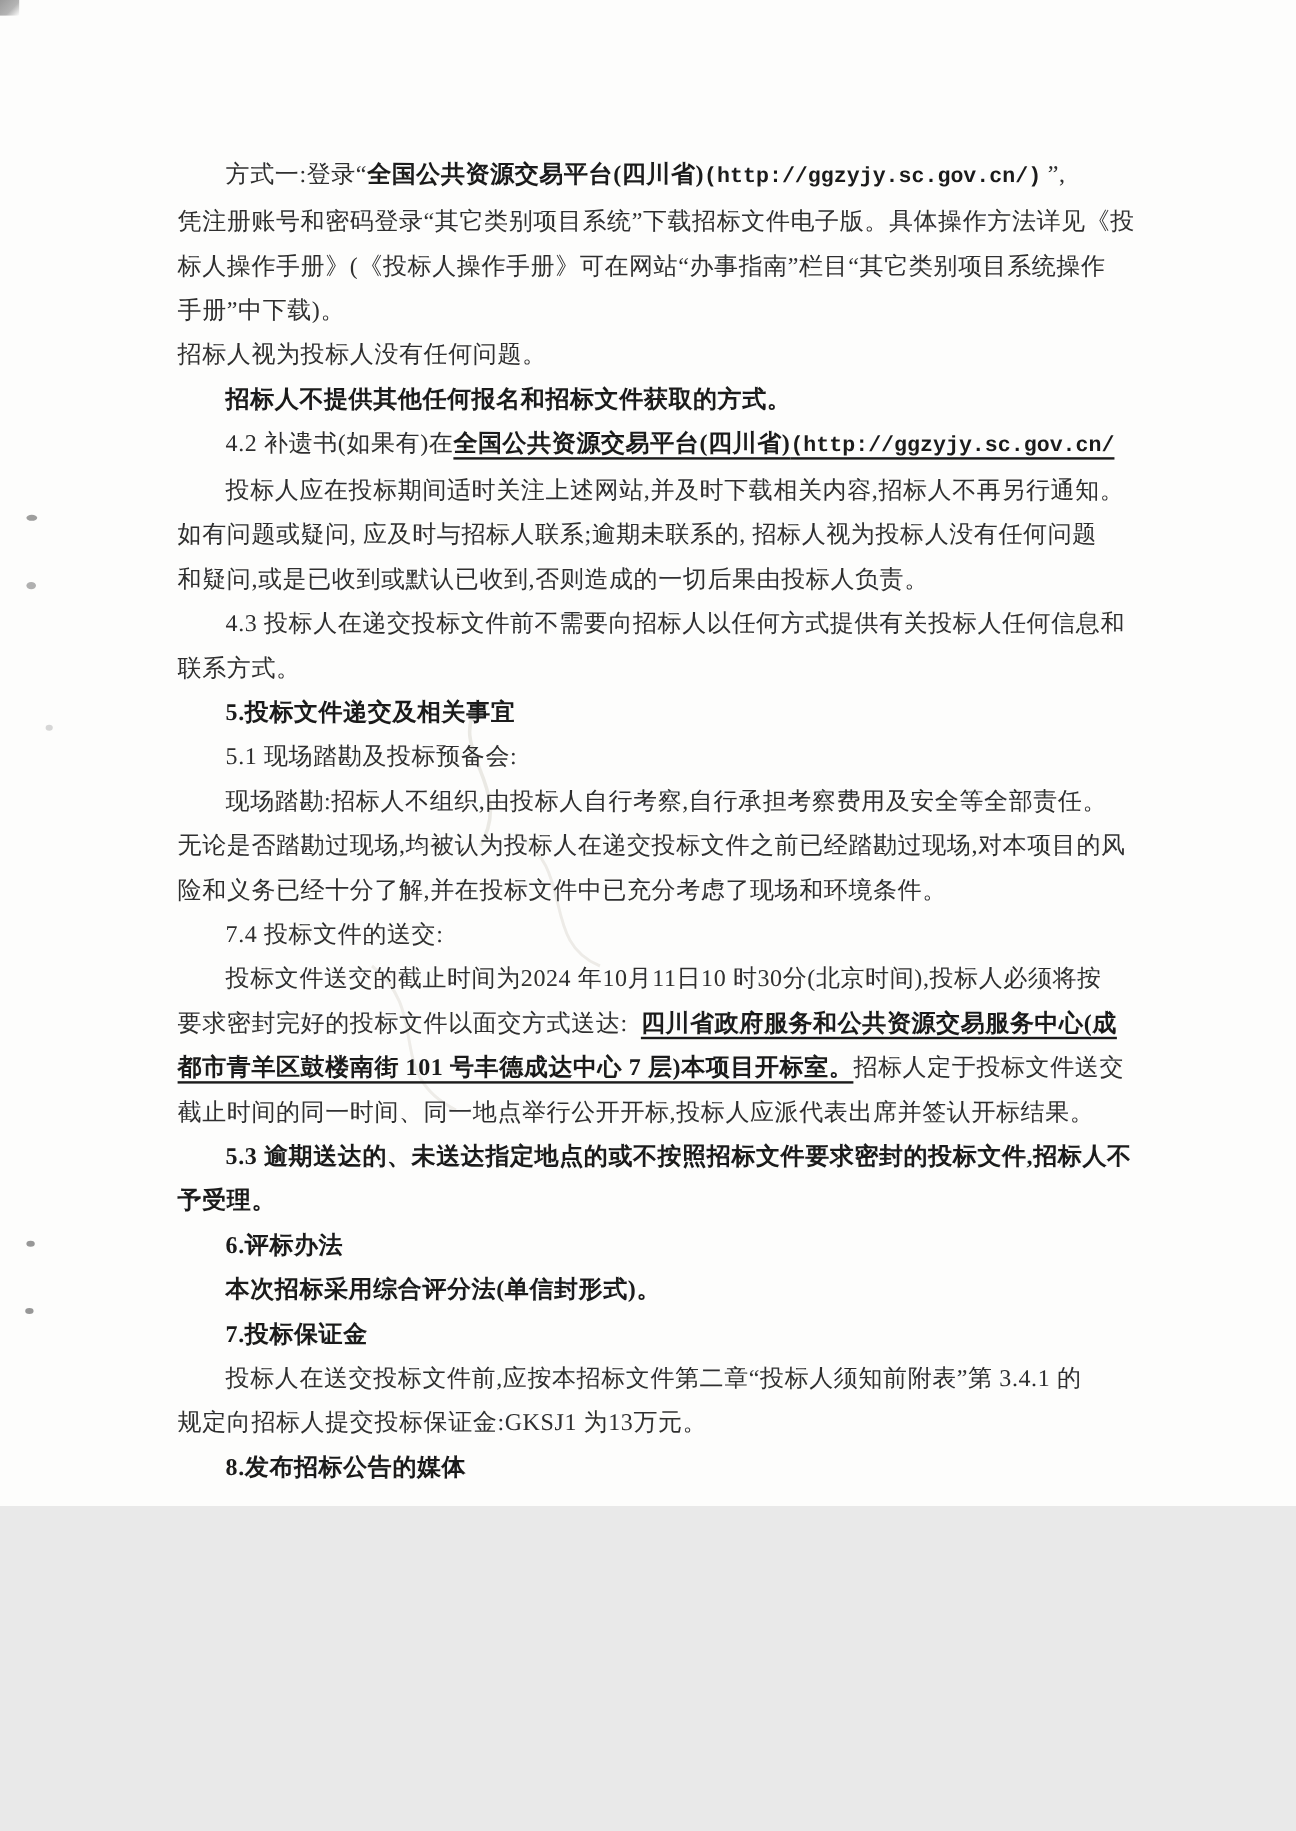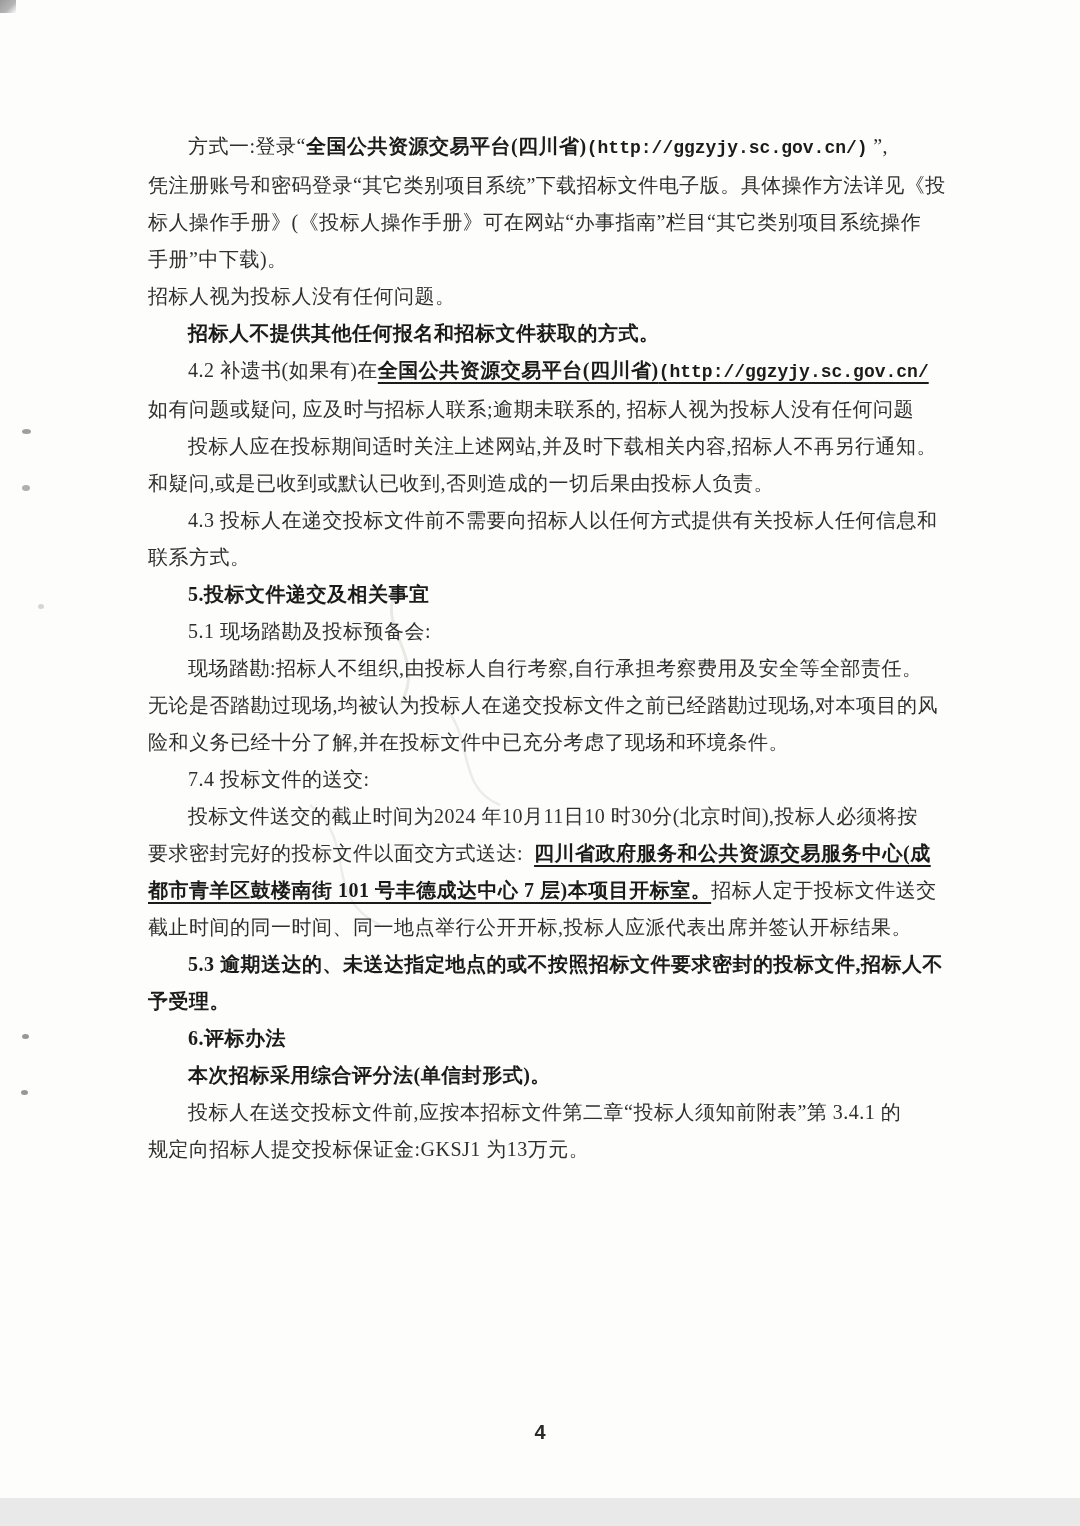--- a/index.html
+++ b/index.html
@@ -1,18 +1,18 @@
 <!DOCTYPE html>
 <html><head>
 <meta charset="utf-8">
 <style>
   html,body{margin:0;padding:0;background:#e9e9e9;}
   .page{
     position:relative;
-    width:1080px;height:1498px;
+    width:1080px;height:1255px;
     margin:0 auto;
     background:#fdfdfc;
     font-family:"Liberation Serif","DejaVu Serif",serif;
     color:#2f2f2f;
     overflow:hidden;
   }
   .doc{
     position:absolute;
     left:148px;top:128px;width:806px;
     font-size:20px;
@@ -87,38 +87,40 @@
   </svg>
 
   <div class="doc">
       <div class="line indent"><span>方式一:登录“</span><span class="b">全国公共资源交易平台(四川省)</span><span class="b m">(http://ggzyjy.sc.gov.cn/)</span><span> ”,</span></div>
       <div class="line"><span>凭注册账号和密码登录“其它类别项目系统”下载招标文件电子版。具体操作方法详见《投</span></div>
       <div class="line"><span>标人操作手册》(《投标人操作手册》可在网站“办事指南”栏目“其它类别项目系统操作</span></div>
       <div class="line"><span>手册”中下载)。</span></div>
       <div class="line"><span>招标人视为投标人没有任何问题。</span></div>
       <div class="line indent"><span class="b">招标人不提供其他任何报名和招标文件获取的方式。</span></div>
       <div class="line indent"><span>4.2 补遗书(如果有)在</span><span class="b u">全国公共资源交易平台(四川省)</span><span class="b u m">(http://ggzyjy.sc.gov.cn/</span></div>
+      <div class="line indent"><span>投标人应在投标期间适时关注上述网站,并及时下载相关内容,招标人不再另行通知。</span></div>
       <div class="line"><span>如有问题或疑问, 应及时与招标人联系;逾期未联系的, 招标人视为投标人没有任何问题</span></div>
-      <div class="line indent"><span>投标人应在投标期间适时关注上述网站,并及时下载相关内容,招标人不再另行通知。</span></div>
       <div class="line"><span>和疑问,或是已收到或默认已收到,否则造成的一切后果由投标人负责。</span></div>
       <div class="line indent"><span>4.3 投标人在递交投标文件前不需要向招标人以任何方式提供有关投标人任何信息和</span></div>
       <div class="line"><span>联系方式。</span></div>
       <div class="line indent"><span class="b">5.投标文件递交及相关事宜</span></div>
       <div class="line indent"><span>5.1 现场踏勘及投标预备会:</span></div>
       <div class="line indent"><span>现场踏勘:招标人不组织,由投标人自行考察,自行承担考察费用及安全等全部责任。</span></div>
       <div class="line"><span>无论是否踏勘过现场,均被认为投标人在递交投标文件之前已经踏勘过现场,对本项目的风</span></div>
       <div class="line"><span>险和义务已经十分了解,并在投标文件中已充分考虑了现场和环境条件。</span></div>
       <div class="line indent"><span>7.4 投标文件的送交:</span></div>
       <div class="line indent"><span>投标文件送交的截止时间为2024 年10月11日10 时30分(北京时间),投标人必须将按</span></div>
       <div class="line"><span>要求密封完好的投标文件以面交方式送达:  </span><span class="b u">四川省政府服务和公共资源交易服务中心(成</span></div>
       <div class="line"><span class="b u">都市青羊区鼓楼南街 101 号丰德成达中心 7 层)本项目开标室。</span><span>招标人定于投标文件送交</span></div>
       <div class="line"><span>截止时间的同一时间、同一地点举行公开开标,投标人应派代表出席并签认开标结果。</span></div>
       <div class="line indent"><span class="b">5.3 逾期送达的、未送达指定地点的或不按照招标文件要求密封的投标文件,招标人不</span></div>
       <div class="line"><span class="b">予受理。</span></div>
       <div class="line indent"><span class="b">6.评标办法</span></div>
       <div class="line indent"><span class="b">本次招标采用综合评分法(单信封形式)。</span></div>
+      <div class="line indent"><span class="b">7.投标保证金</span></div>
       <div class="line indent"><span>投标人在送交投标文件前,应按本招标文件第二章“投标人须知前附表”第 3.4.1 的</span></div>
       <div class="line"><span>规定向招标人提交投标保证金:GKSJ1 为13万元。</span></div>
+      <div class="line indent"><span class="b">8.发布招标公告的媒体</span></div>
     </div>
 
   <div class="footer">4</div>
 
 </div>
 
 </body></html>

